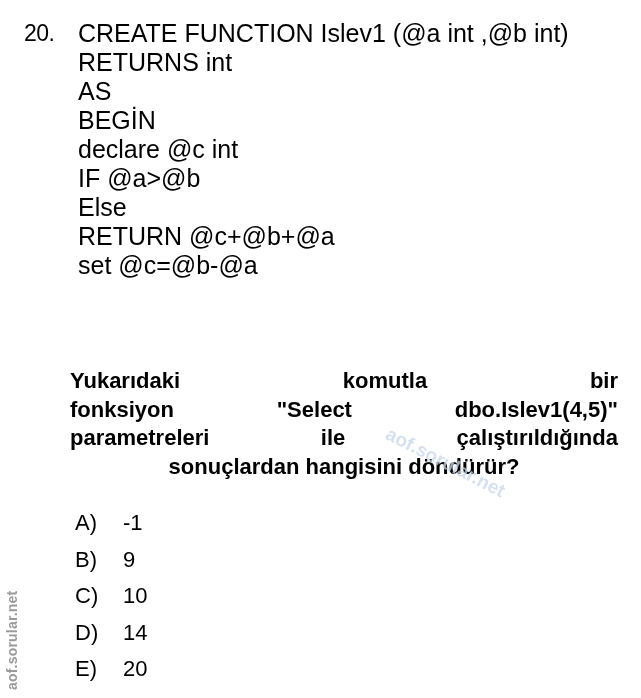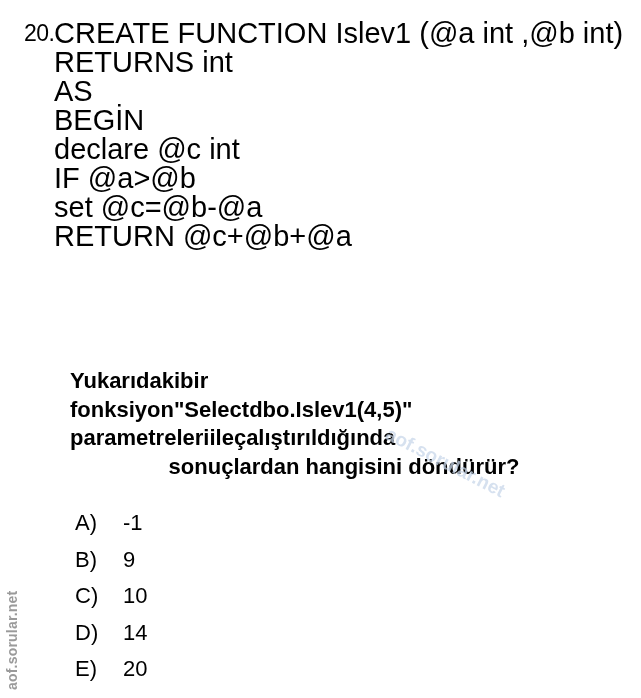--- a/index.html
+++ b/index.html
@@ -18,42 +18,43 @@
     .qnum {
       position: absolute;
       left: 24px;
       top: 20px;
       font-size: 23px;
       font-weight: normal;
       letter-spacing: -0.5px;
     }
     .code {
       position: absolute;
-      left: 54px;
+      left: 78px;
       top: 19px;
-      font-size: 29px;
+      font-size: 25px;
       line-height: 29px;
     }
     .code-line {
       white-space: pre;
       height: 29px;
     }
     .question {
       position: absolute;
       left: 70px;
       top: 367px;
       width: 548px;
       font-size: 22px;
       font-weight: bold;
       line-height: 28.5px;
       text-align: justify;
       text-align-last: left;
     }
     .q-line {
       display: flex;
+      justify-content: space-between;
       height: 28.5px;
       white-space: nowrap;
     }
     .q-line.last {
       justify-content: center;
     }
     .options {
       position: absolute;
       left: 75px;
       top: 505px;
@@ -97,27 +98,29 @@
 
 <div class="qnum">20.</div>
 
 <div class="code">
   <div class="code-line">CREATE FUNCTION Islev1 (@a int ,@b int)</div>
   <div class="code-line">RETURNS int</div>
   <div class="code-line">AS</div>
   <div class="code-line">BEGİN</div>
   <div class="code-line">declare @c int</div>
   <div class="code-line">IF @a&gt;@b</div>
+  <div class="code-line">Else</div>
+  <div class="code-line">RETURN @c+@b+@a</div>
   <div class="code-line">set @c=@b-@a</div>
-  <div class="code-line">RETURN @c+@b+@a</div>
 </div>
 
 <div class="question">
   <div class="q-line">
     <span>Yukarıdaki</span>
+    <span>komutla</span>
     <span>bir</span>
   </div>
   <div class="q-line">
     <span>fonksiyon</span>
     <span>"Select</span>
     <span>dbo.Islev1(4,5)"</span>
   </div>
   <div class="q-line">
     <span>parametreleri</span>
     <span>ile</span>

